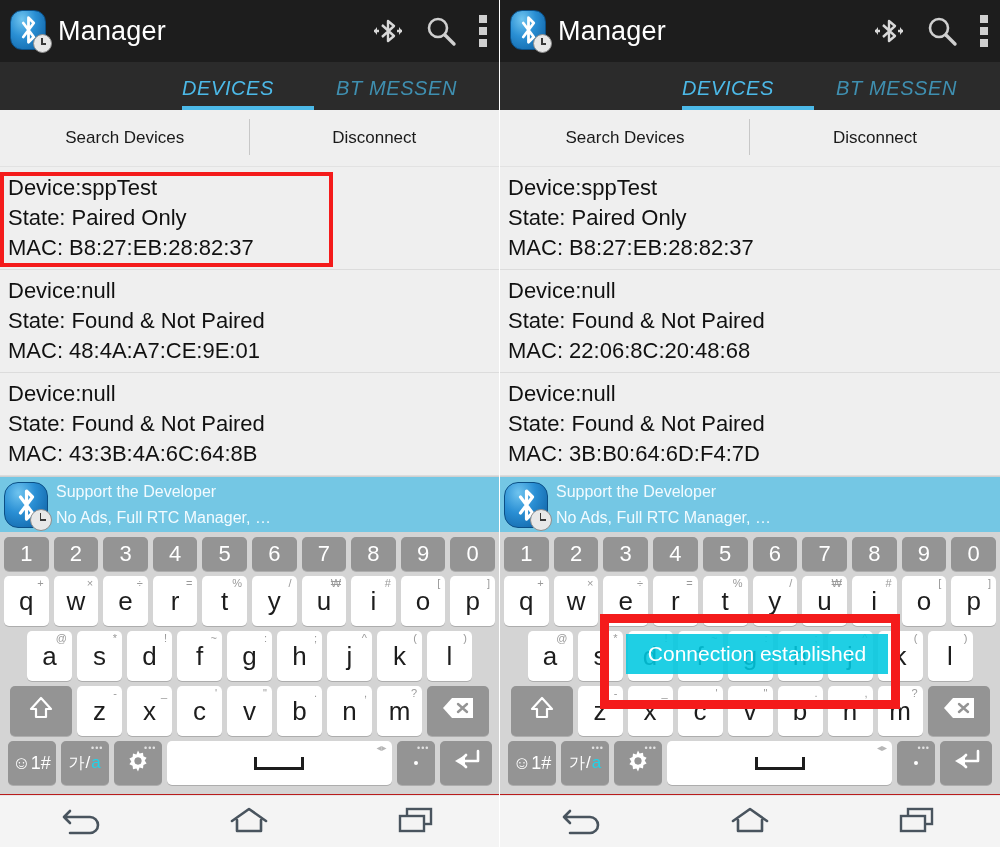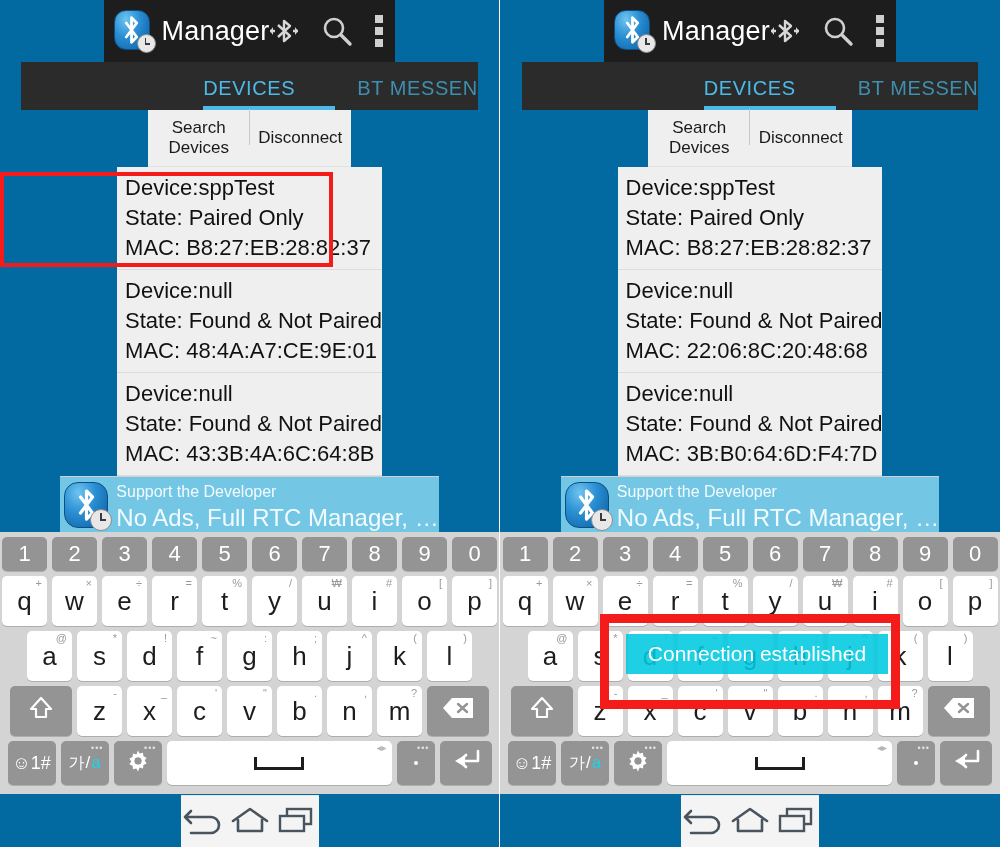--- a/index.html
+++ b/index.html
@@ -6,24 +6,23 @@
   html, body {
     width: 1000px; height: 847px;
     background: #ffffff;
     font-family: "Liberation Sans", sans-serif;
     overflow: hidden;
   }
   .screens { display: flex; width: 1000px; height: 847px; }
   .phone {
     width: 500px; height: 847px;
     position: relative;
-    background: #0369a1;
+    background: #b91c1c;
     display: flex; flex-direction: column;
     overflow: hidden;
-    align-items: center;
   }
   .phone.left { border-right: 1px solid #ffffff; }
 
   
   .actionbar {
     height: 62px; background: #1d1d1d;
     display: flex; align-items: center;
     padding: 0 12px 0 8px;
     flex: 0 0 auto;
   }
@@ -62,21 +61,21 @@
   .ab-icon { display: flex; align-items: center; justify-content: center; }
   .icon-bt-transfer svg { width: 30px; height: 28px; }
   .icon-search svg { width: 32px; height: 32px; }
   .icon-overflow { display: flex; flex-direction: column; gap: 4px; width: 8px; }
   .icon-overflow i { display: block; width: 8px; height: 8px; background: #cfcfcf; }
 
   
   .tabbar {
     height: 48px; background: #2b2b2b;
     display: flex; align-items: flex-end;
-    flex: 0 0 auto; position: relative; overflow: hidden;
+    flex: 0 0 auto; position: relative; overflow: hidden; font-style: italic;
   }
   .tab {
     font-size: 20px; letter-spacing: .6px;
     padding-bottom: 10px; white-space: nowrap;
     position: relative;
   }
   .tab.active { color: #4cb9e8; }
   .tab.inactive { color: #3f8fb0; }
   .tab.active { margin-left: 182px; }
   .tab.inactive { margin-left: 62px; }
@@ -127,21 +126,21 @@
   }
   .ad-icon { width: 54px; height: 56px; position: relative; flex: 0 0 auto; }
   .ad-icon .bt-badge { left: 4px; top: 5px; width: 44px; height: 46px; border-radius: 14px; }
   .ad-icon .bt-glyph { left: 4px; top: 5px; width: 44px; height: 46px; }
   .ad-icon .bt-glyph svg { width: 25px; height: 34px; }
   .ad-icon .clock-badge { width: 22px; height: 22px; right: 2px; bottom: 2px; }
   .ad-icon .clock-badge::before { left: 8.6px; top: 3.6px; height: 7px; }
   .ad-icon .clock-badge::after { left: 8.6px; top: 9.6px; width: 6px; }
   .ad-text { margin-left: 2px; }
   .ad-line1 { font-size: 16px; color: #f2fbff; line-height: 26px; }
-  .ad-line2 { font-size: 24px; color: #f2fbff; line-height: 26px; }
+  .ad-line2 { font-size: 16px; color: #f2fbff; line-height: 26px; }
 
   
   .keyboard {
     background: #d4d4d4; padding: 5px 4px 4px 4px;
     flex: 0 0 auto; position: relative;
   }
   .krow { display: flex; justify-content: center; gap: 5px; margin-bottom: 5px; }
   .key {
     position: relative;
     background: #ffffff; border-radius: 5px;

